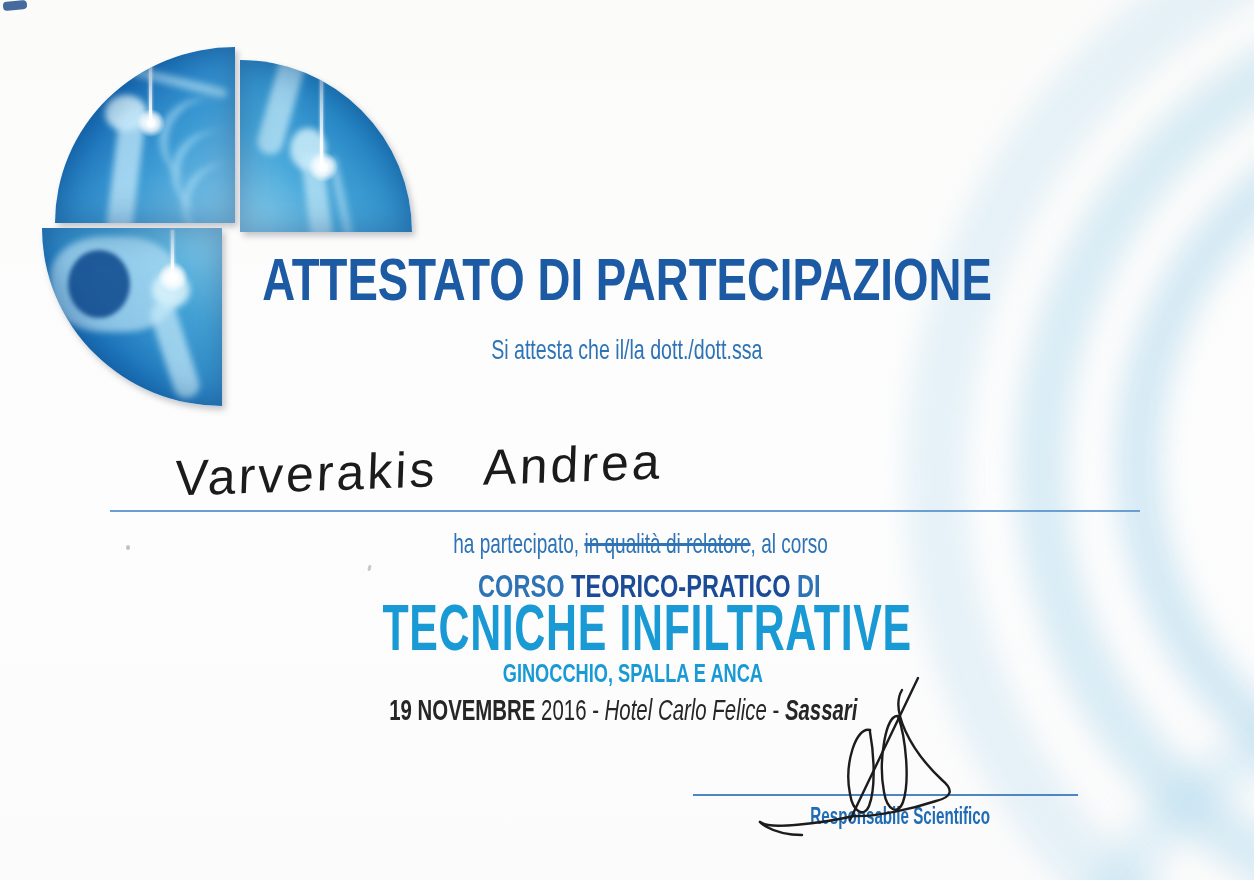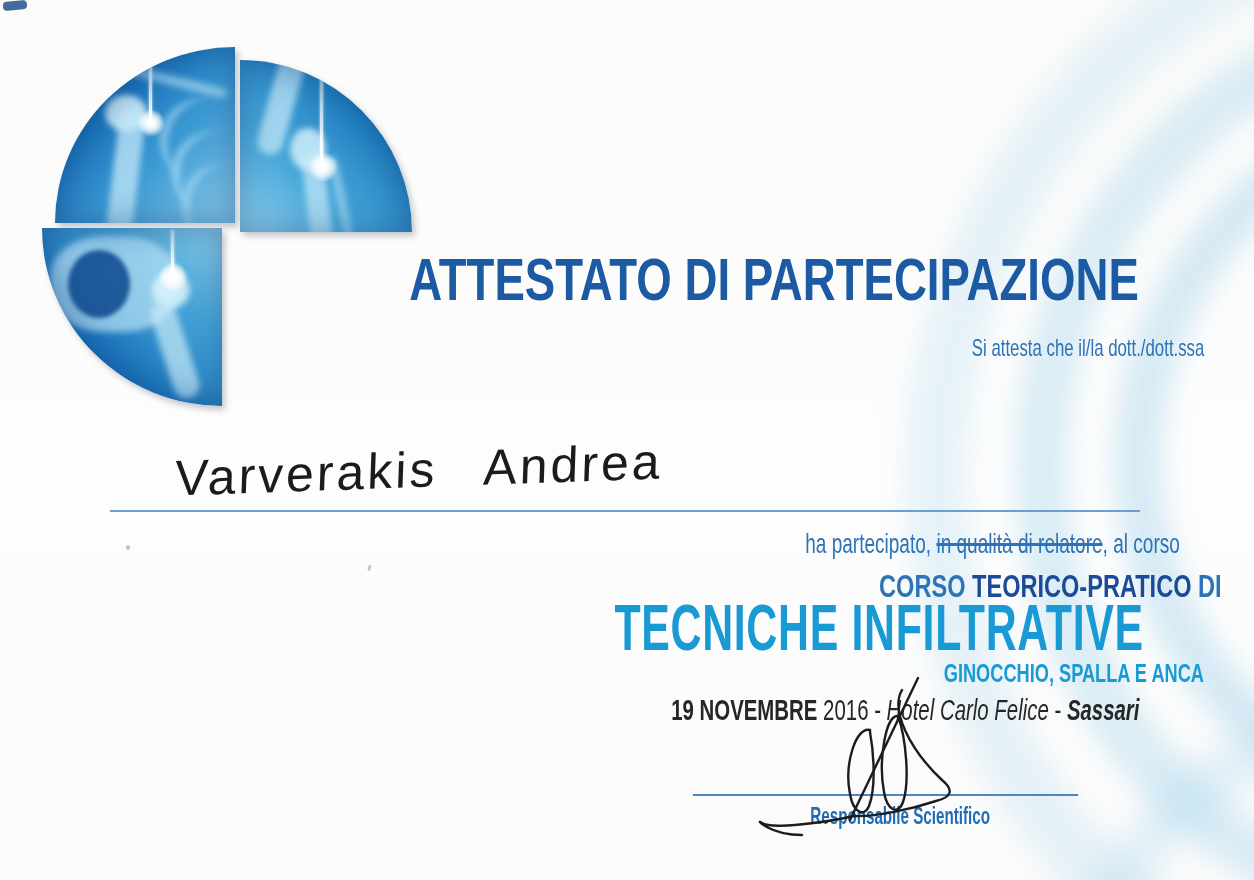--- a/index.html
+++ b/index.html
@@ -50,26 +50,26 @@
   .t-hip{left:42px;top:228px;width:180px;height:178px;border-radius:0 0 0 100%;
     background:linear-gradient(45deg,#0e58a2 0%,#1e78be 35%,#47a6d8 70%,#96d4ee 100%);}
   .t-hip .pelvis{left:8px;top:8px;width:128px;height:96px;background:rgba(195,232,249,.65);border-radius:42%;}
   .t-hip .foramen{left:26px;top:22px;width:62px;height:68px;background:rgba(10,70,140,.85);border-radius:50%;filter:blur(2px);}
   .t-hip .fhead{left:110px;top:44px;width:38px;height:36px;background:rgba(218,243,252,.85);border-radius:50%;}
   .t-hip .fshaft{left:120px;top:72px;width:26px;height:100px;background:rgba(200,235,250,.7);border-radius:13px;transform:rotate(-18deg);}
   .t-hip .needle{left:129px;top:2px;height:44px;}
   .t-hip .glow{left:116px;top:34px;width:30px;height:30px;}
 
   
-  .line{position:absolute;left:0;width:1254px;text-align:right;margin:0;z-index:3;white-space:nowrap;}
+  .line{position:absolute;left:0;width:1254px;text-align:center;margin:0;z-index:3;white-space:nowrap;}
   .line>.sq{display:inline-block;}
   .line span{white-space:pre;}
   .title{top:248px;font-size:60px;font-weight:700;color:#1d5aa4;line-height:64px;}
   .title .sq{transform:scaleX(.76);}
-  .subtitle{top:334px;font-size:24px;font-weight:500;color:#2d73b5;}
+  .subtitle{top:334px;font-size:28px;font-weight:500;color:#2d73b5;}
   .subtitle .sq{transform:scaleX(.70);}
   .bodyline{top:528px;font-size:28px;font-weight:500;color:#2d73b5;margin-left:14px;}
   .bodyline .sq{transform:scaleX(.68);}
   .struck{text-decoration:line-through;text-decoration-thickness:2.5px;}
   .kicker{top:569px;font-size:31px;font-weight:700;color:#2d73b5;margin-left:22px;}
   .kicker .sq{transform:scaleX(.76);}
   .kicker .dk{color:#1b4a96;}
   .bigtitle{top:595px;font-size:64px;font-weight:800;color:#199ad5;line-height:66px;margin-left:20px;letter-spacing:1px;}
   .bigtitle .sq{transform:scaleX(.67);}
   .subcourse{top:658px;font-size:26px;font-weight:700;color:#199ad5;margin-left:6px;}

